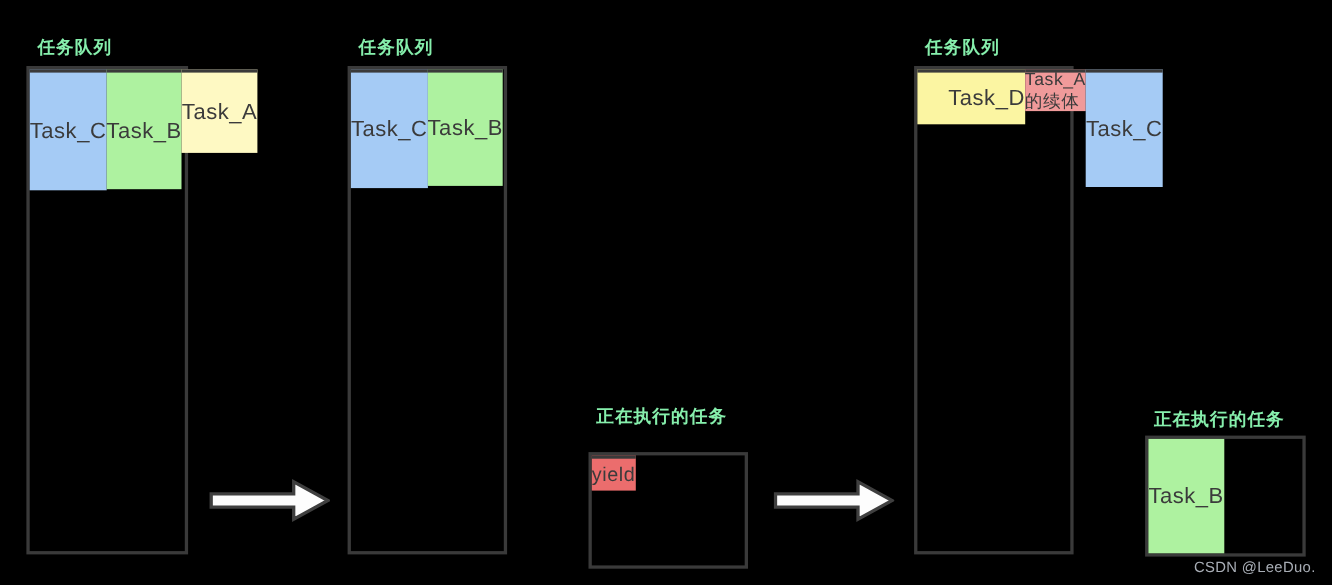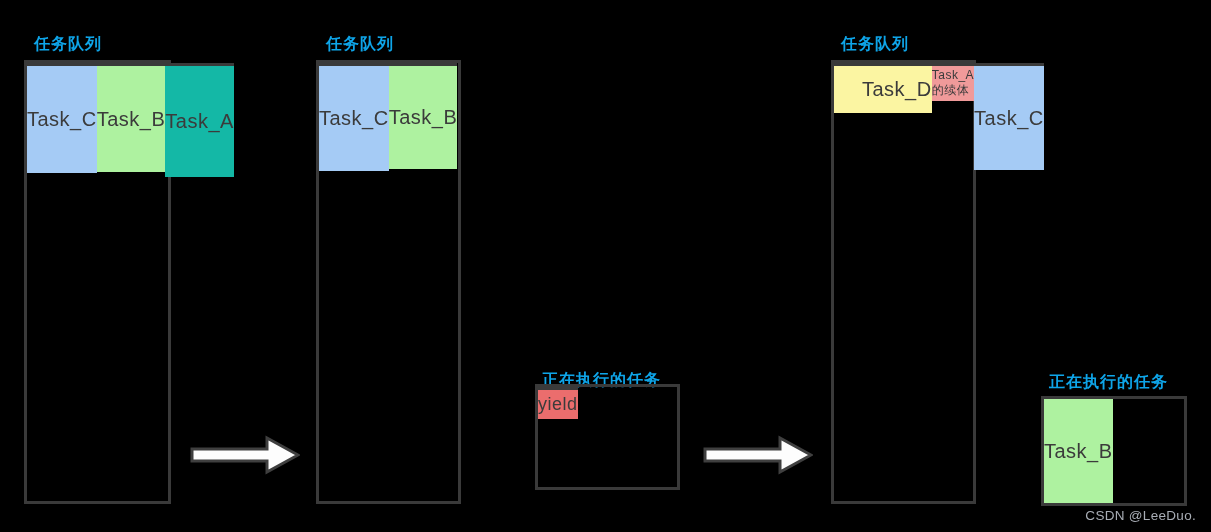--- a/index.html
+++ b/index.html
@@ -1,67 +1,67 @@
 <!DOCTYPE html>
 <html><head>
 <meta charset="utf-8">
 <style>
   html,body{margin:0;padding:0;background:#000;}
   .page{
     position:relative;width:1211px;height:532px;background:#000;
     font-family:"Liberation Sans",sans-serif;overflow:hidden;
   }
   .qlabel{
-    position:absolute;font-size:16px;font-weight:bold;color:#0ea5e9;
+    position:absolute;font-size:16px;font-weight:bold;color:#86efac;
     letter-spacing:1px;white-space:nowrap;line-height:16px;
   }
   .box{
     position:absolute;border:3px solid #3a3a3a;box-sizing:border-box;
     display:flex;flex-direction:row;
   }
   .seg{
     display:flex;align-items:center;justify-content:center;
     font-size:20px;font-weight:500;color:#3b3b3b;box-sizing:border-box;
     letter-spacing:0.5px;
   }
   .seg + .seg{border-top:3px solid #3a3a3a;}
-  .seg.small{font-size:12px;}
+  .seg.small{font-size:16px;}
   .seg.yield{font-size:18px;}
   .arrow{position:absolute;display:block;}
   .watermark{
     position:absolute;right:15px;top:508px;font-size:13.5px;
     color:#a8adb5;letter-spacing:0.3px;
   }
 </style>
 </head>
 <body>
 
 <div class="page">
 
   <div class="qlabel" style="left:34px;top:36px">任务队列</div>
   <div class="box" style="left:24px;top:60px;width:147px;height:444px">
     <div class="seg" style="height: 113px; background-color: rgb(255, 255, 255);"></div>
     <div class="seg" style="height: 110px; background-color: rgb(165, 203, 245);">Task_C</div>
     <div class="seg" style="height: 109px; background-color: rgb(174, 242, 160);">Task_B</div>
-    <div class="seg" style="height: 114px; background-color: #14b8a6;">Task_A</div>
+    <div class="seg" style="height: 76px; background-color: #fef9c3;">Task_A</div>
   </div>
 
   <svg class="arrow" style="left:190px;top:435px" width="110" height="40" viewBox="0 0 110 40">
     <polygon points="2,14 77,14 77,3 108,20 77,37 77,26 2,26" fill="#fdfdfd" stroke="#3f3f3f" stroke-width="3" stroke-linejoin="miter"></polygon>
   </svg>
 
   <div class="qlabel" style="left:326px;top:36px">任务队列</div>
   <div class="box" style="left:316px;top:60px;width:145px;height:444px">
     <div class="seg" style="height: 224px; background-color: rgb(255, 255, 255);"></div>
     <div class="seg" style="height: 108px; background-color: rgb(165, 203, 245);">Task_C</div>
     <div class="seg" style="height: 106px; background-color: rgb(174, 242, 160);">Task_B</div>
   </div>
 
   <div class="qlabel" style="left:542px;top:372px">正在执行的任务</div>
-  <div class="box" style="left:535px;top:384px;width:145px;height:106px">
+  <div class="box" style="left:535px;top:411px;width:145px;height:106px">
     <div class="seg" style="height: 34px; background-color: rgb(240, 154, 154);"></div>
     <div class="seg yield" style="height: 32px; background-color: rgb(235, 109, 109);">yield</div>
     <div class="seg" style="height: 38px; background-color: rgb(240, 154, 154);"></div>
   </div>
 
   <svg class="arrow" style="left:703px;top:435px" width="110" height="40" viewBox="0 0 110 40">
     <polygon points="2,14 77,14 77,3 108,20 77,37 77,26 2,26" fill="#fdfdfd" stroke="#3f3f3f" stroke-width="3" stroke-linejoin="miter"></polygon>
   </svg>
 
   <div class="qlabel" style="left:841px;top:36px">任务队列</div>

